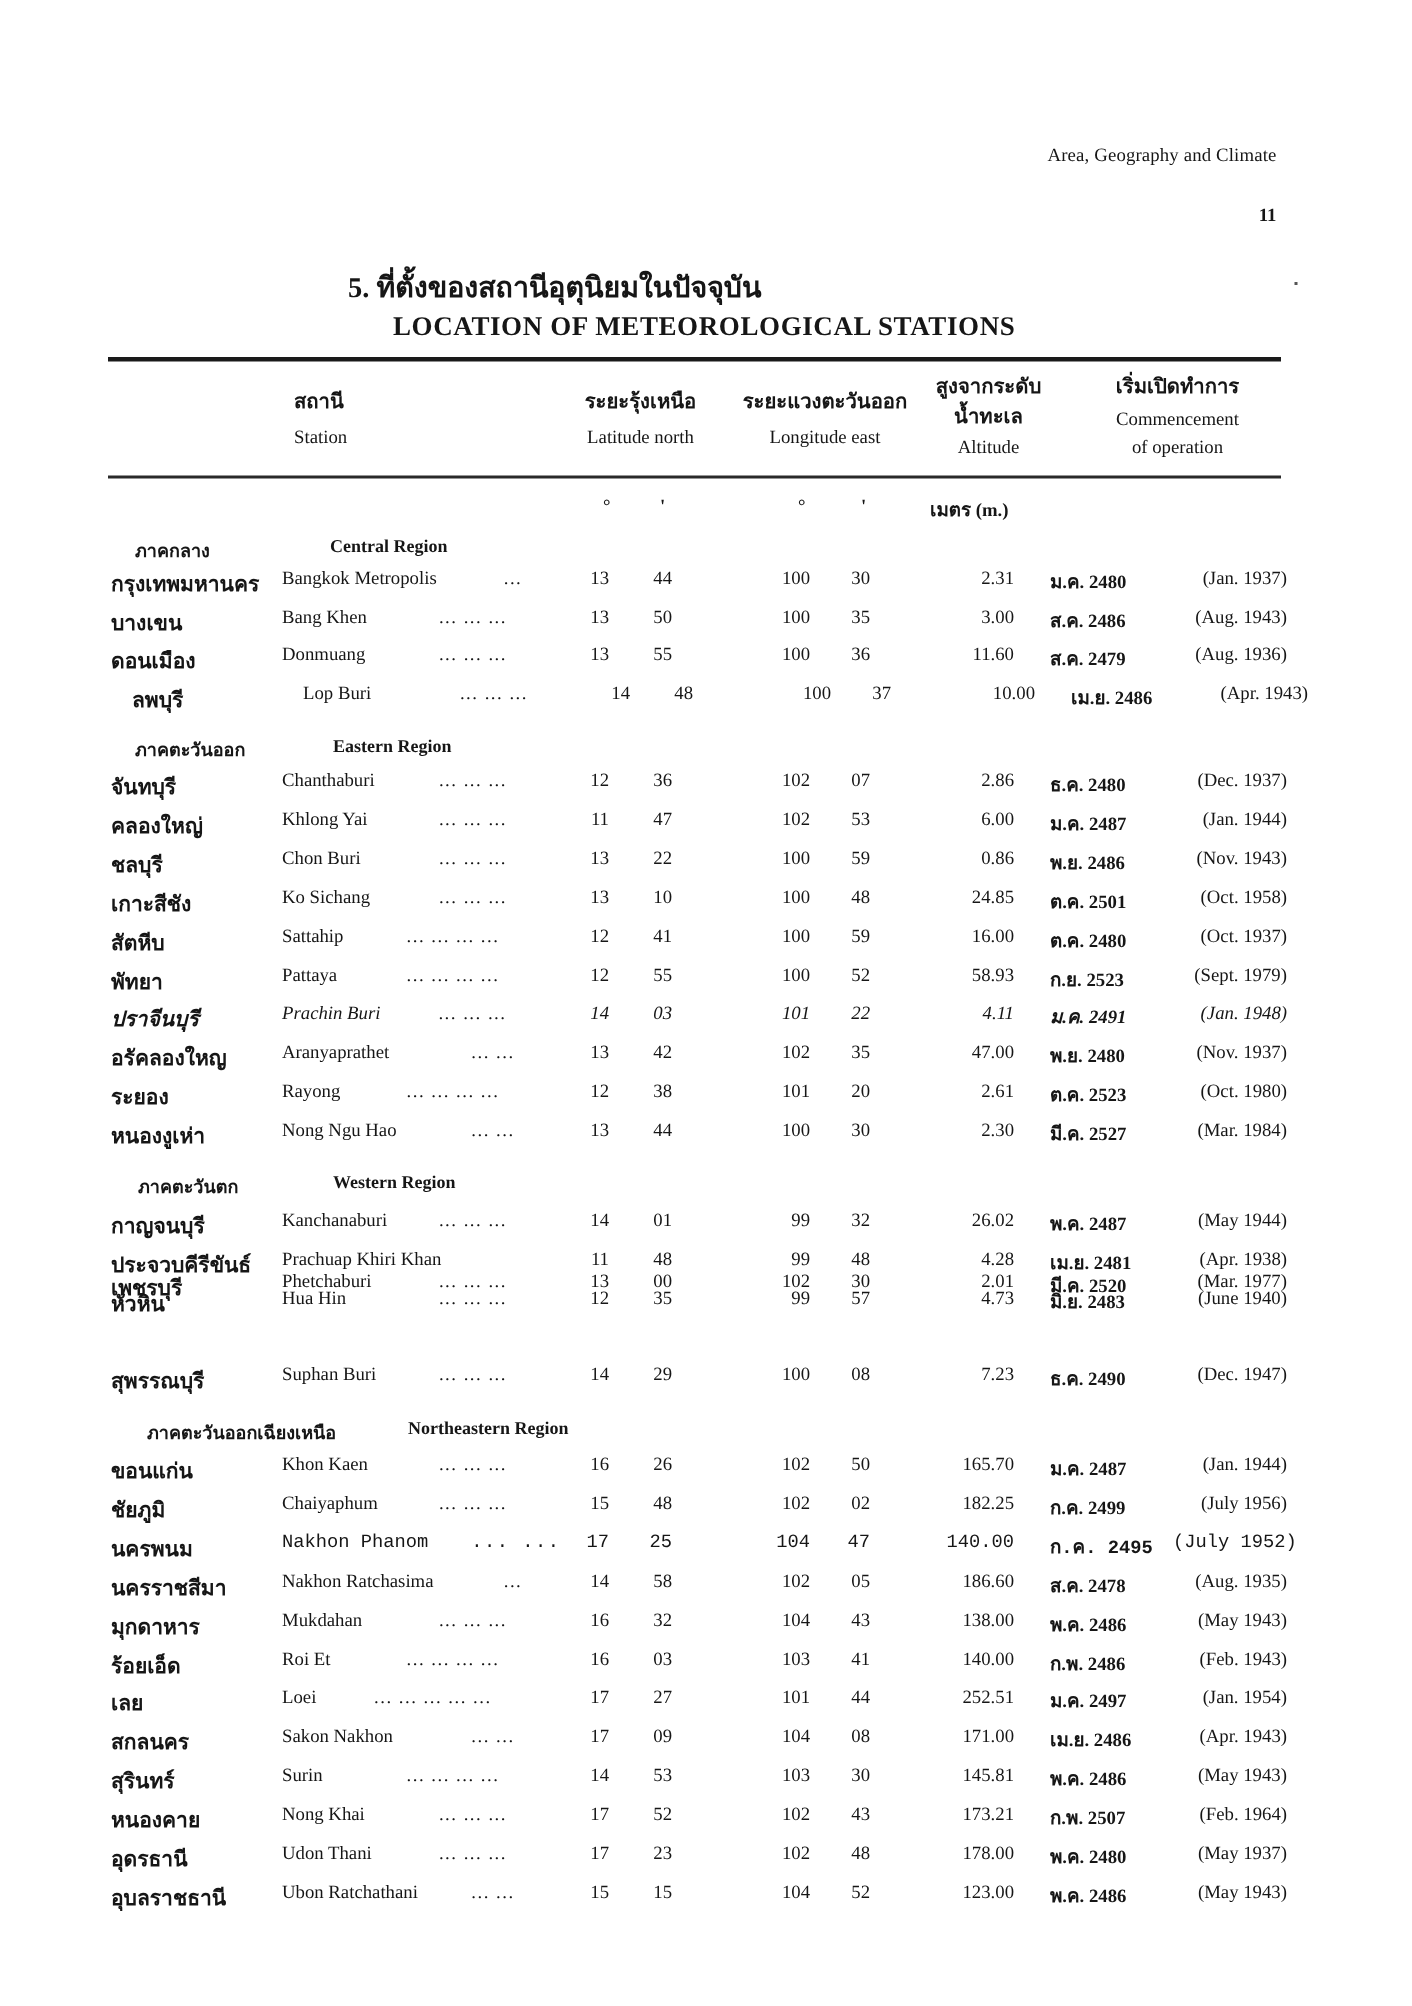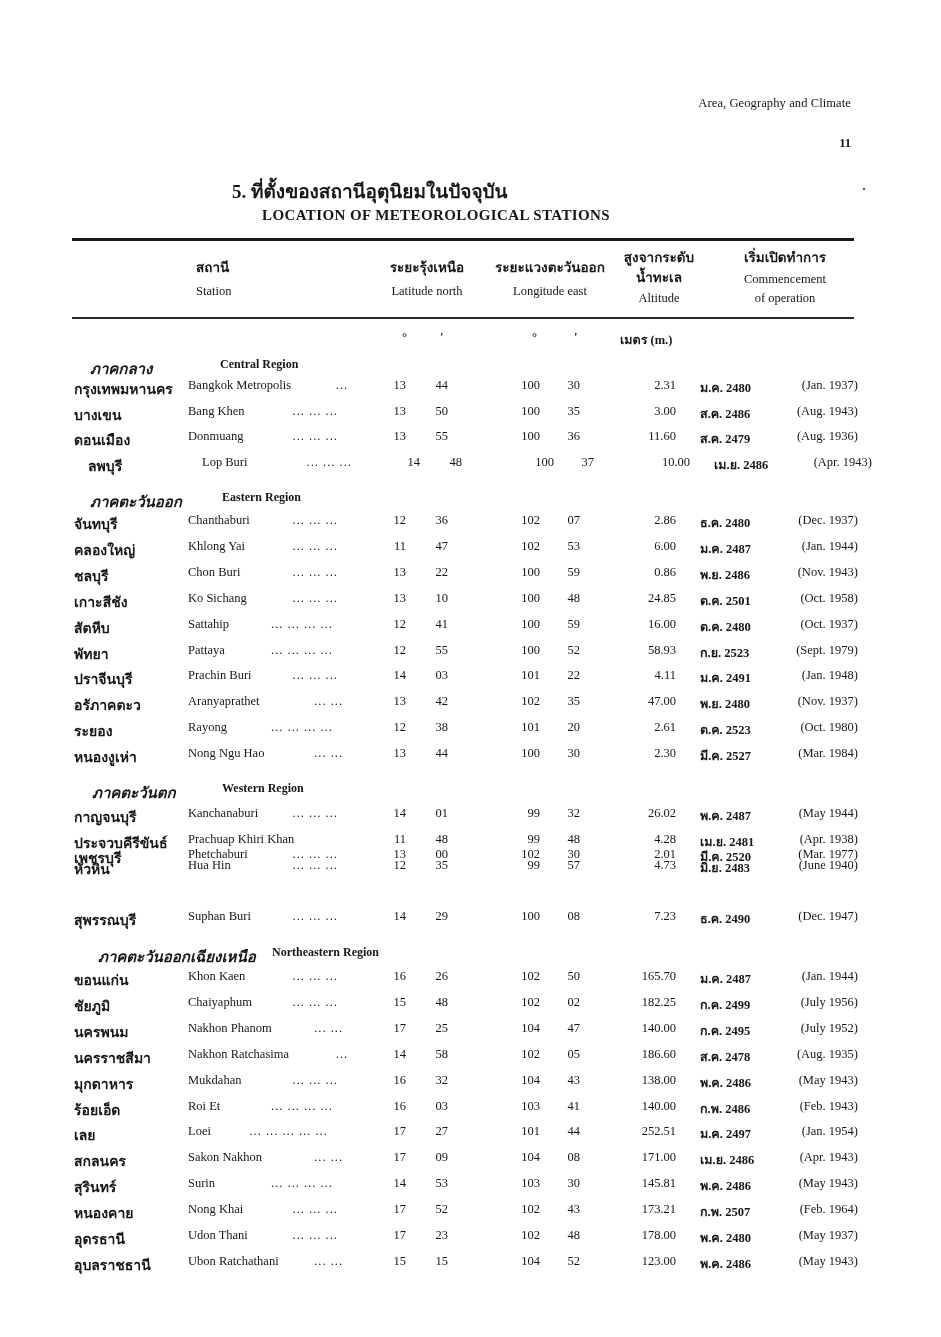--- a/index.html
+++ b/index.html
@@ -15,21 +15,21 @@
     .page-num {
       position: absolute; top: 136px; right: 90px;
       font-size: 12.5px; font-weight: bold;
     }
     .title-th {
       position: absolute; top: 176px; left: 232px;
       font-size: 19px; font-weight: bold;
     }
     .title-en {
       position: absolute; top: 207px; left: 262px;
-      font-size: 15px; font-weight: bold; letter-spacing: 0.4px;
+      font-size: 18px; font-weight: bold; letter-spacing: 0.4px;
     }
     .stray-dot {
       position: absolute; top: 188px; left: 863px; width: 2px; height: 2px; background: #555;
     }
     .rule-top { position: absolute; left: 72px; width: 782px; top: 238px; height: 3px; background: #1a1a1a; }
     .rule-mid { position: absolute; left: 72px; width: 782px; top: 317px; height: 1.5px; background: #2a2a2a; }
 
     .hdr { position: absolute; text-align: center; font-size: 12.5px; line-height: 1.45; }
     .hdr .th { font-weight: bold; font-size: 13.5px; }
 
@@ -42,21 +42,21 @@
     .c-dots { }
     .c-latd { left: 384px; width: 22px; text-align: right; }
     .c-latm { left: 428px; width: 20px; text-align: right; }
     .c-lond { left: 508px; width: 32px; text-align: right; }
     .c-lonm { left: 560px; width: 20px; text-align: right; }
     .c-alt  { left: 620px; width: 56px; text-align: right; }
     .c-thd  { left: 700px; font-weight: bold; }
     .c-end  { left: 782px; width: 76px; text-align: right; }
 
     .region { position: absolute; font-size: 12px; font-weight: bold; }
-    .region .r-th { position: absolute; white-space: nowrap; font-size: 15px; font-style: italic; }
+    .region .r-th { position: absolute; white-space: nowrap; font-size: 12px; }
     .region .r-en { position: absolute; white-space: nowrap; }
   </style>
 </head>
 <body>
 
 <div class="running-head">Area, Geography and Climate</div>
 <div class="page-num">11</div>
 <div class="title-th">5.  ที่ตั้งของสถานีอุตุนิยมในปัจจุบัน</div>
 <div class="title-en">LOCATION OF METEOROLOGICAL STATIONS</div>
 <div class="stray-dot"></div>
@@ -216,34 +216,34 @@
       <span class="c-en">Pattaya</span>
       <span class="c-latd">12</span>
       <span class="c-latm">55</span>
       <span class="c-lond">100</span>
       <span class="c-lonm">52</span>
       <span class="c-alt">58.93</span>
       <span class="c-thd">ก.ย. 2523</span>
       <span class="c-end">(Sept. 1979)</span>
       <span class="c-dots" style="left: 271px; letter-spacing: 1px;">... ... ... ...</span>
     </div>
-    <div class="row" style="top: 668px;">
+    <div class="row" style="top: 668px; font-style: italic;">
       <span class="c-th">ปราจีนบุรี</span>
       <span class="c-en">Prachin Buri</span>
       <span class="c-latd">14</span>
       <span class="c-latm">03</span>
       <span class="c-lond">101</span>
       <span class="c-lonm">22</span>
       <span class="c-alt">4.11</span>
       <span class="c-thd">ม.ค. 2491</span>
       <span class="c-end">(Jan. 1948)</span>
       <span class="c-dots" style="left: 292.6px; letter-spacing: 1px;">... ... ...</span>
     </div>
     <div class="row" style="top: 694px;">
-      <span class="c-th">อรัภาคตะว</span>
+      <span class="c-th">อรัคลองใหญ</span>
       <span class="c-en">Aranyaprathet</span>
       <span class="c-latd">13</span>
       <span class="c-latm">42</span>
       <span class="c-lond">102</span>
       <span class="c-lonm">35</span>
       <span class="c-alt">47.00</span>
       <span class="c-thd">พ.ย. 2480</span>
       <span class="c-end">(Nov. 1937)</span>
       <span class="c-dots" style="left: 314.2px; letter-spacing: 1px;">... ...</span>
     </div>
@@ -356,21 +356,21 @@
       <span class="c-en">Chaiyaphum</span>
       <span class="c-latd">15</span>
       <span class="c-latm">48</span>
       <span class="c-lond">102</span>
       <span class="c-lonm">02</span>
       <span class="c-alt">182.25</span>
       <span class="c-thd">ก.ค. 2499</span>
       <span class="c-end">(July 1956)</span>
       <span class="c-dots" style="left: 292.6px; letter-spacing: 1px;">... ... ...</span>
     </div>
-    <div class="row" style="top: 1021px;">
+    <div class="row" style="top: 1021px; font-family: Liberation Mono, monospace;">
       <span class="c-th">นครพนม</span>
       <span class="c-en">Nakhon Phanom</span>
       <span class="c-latd">17</span>
       <span class="c-latm">25</span>
       <span class="c-lond">104</span>
       <span class="c-lonm">47</span>
       <span class="c-alt">140.00</span>
       <span class="c-thd">ก.ค. 2495</span>
       <span class="c-end">(July 1952)</span>
       <span class="c-dots" style="left: 314.2px; letter-spacing: 1px;">... ...</span>

